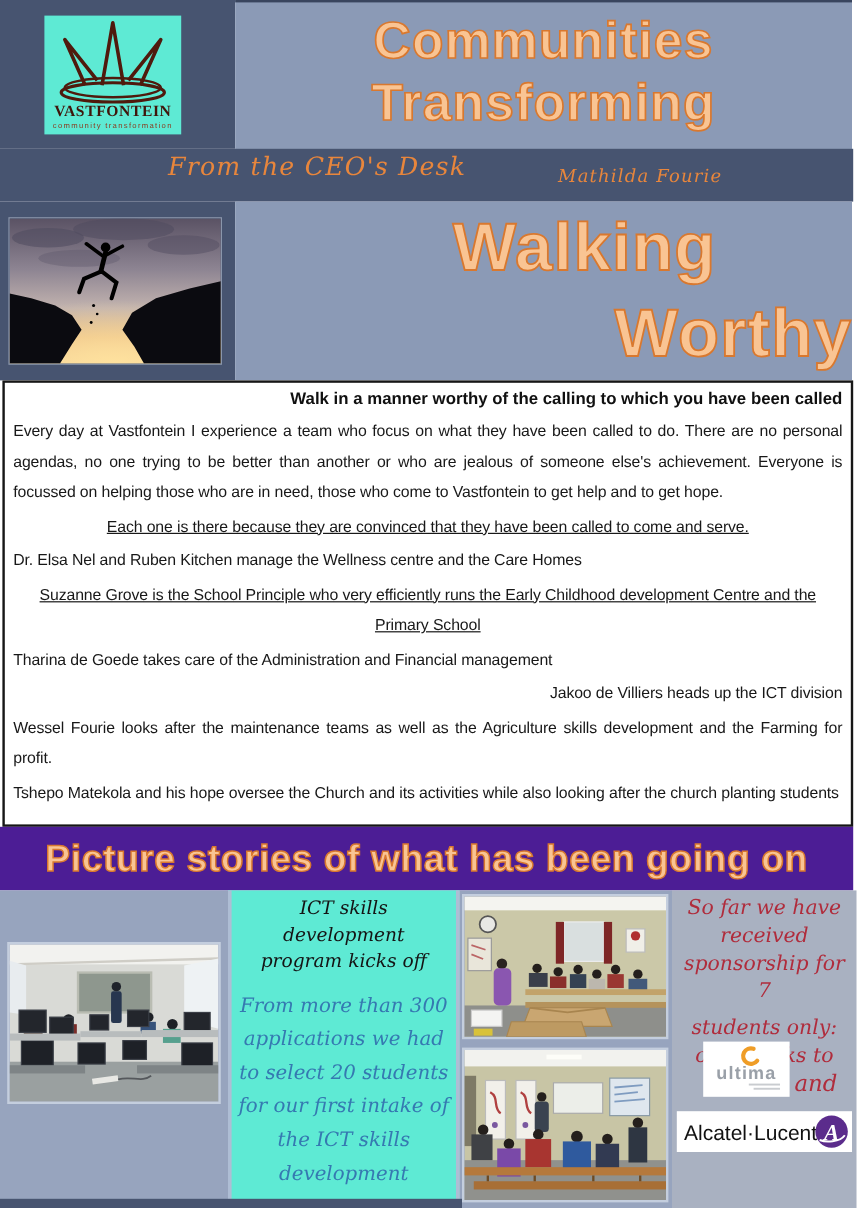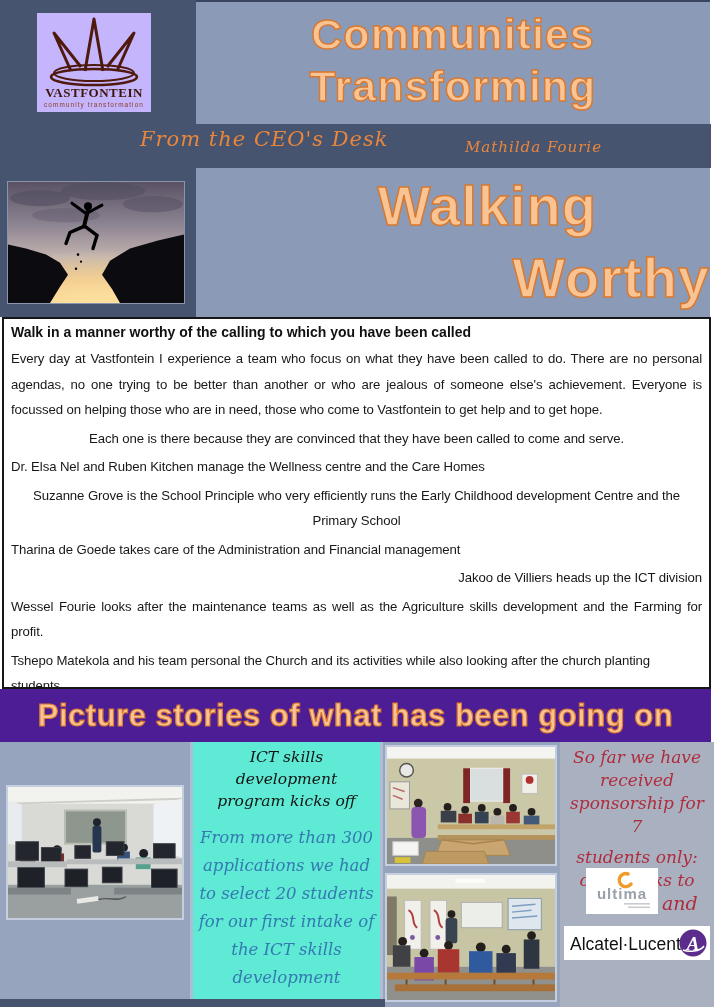--- a/index.html
+++ b/index.html
@@ -1,21 +1,21 @@
 <!DOCTYPE html>
 <html><head>
 <meta charset="utf-8">
 <style>
   html,body{margin:0;padding:0;background:#ffffff;}
   .page{position:relative;width:714px;height:1007px;background:#ffffff;overflow:hidden;
         font-family:"Liberation Sans",sans-serif;}
 
   
   .header-left{position:absolute;left:0;top:0;width:196px;height:124px;background:#475470;}
-  .logo-box{position:absolute;left:37px;top:13px;width:114px;height:99px;background:#c4b5fd;}
+  .logo-box{position:absolute;left:37px;top:13px;width:114px;height:99px;background:#5eead4;}
   .logo-box svg{display:block;width:100%;height:100%;}
   .header-right{position:absolute;left:196px;top:0;width:514px;height:124px;background:#8b9ab6;
         border-top:2px solid #39455e;}
   .masthead-title{padding-top:6px;text-align:center;font-weight:bold;font-size:43px;line-height:52px;
         color:#f9c493;-webkit-text-stroke:1.4px #d9782e;letter-spacing:1px;}
 
   
   .ceo-band{position:absolute;left:0;top:124px;width:711px;height:44px;background:#475470;}
   .hand{font-family:"DejaVu Serif",serif;font-style:italic;}
   .ceo-title{position:absolute;left:140px;top:3px;font-size:21px;color:#e8863c;letter-spacing:1px;}
@@ -27,24 +27,24 @@
   .cliff-photo svg{display:block;width:100%;height:100%;}
   .hero-right{position:absolute;left:196px;top:168px;width:514px;height:149px;background:#8b9ab6;}
   .hero-line{font-weight:bold;font-size:56px;line-height:72px;color:#f9c493;
         -webkit-text-stroke:1.5px #d9782e;text-align:right;letter-spacing:1px;}
   .hero-line.l1{padding-right:113px;margin-top:2px;}
   .hero-line.l2{}
 
   
   .body-box{position:absolute;left:2px;top:317px;width:709px;height:372px;box-sizing:border-box;
         border:2px solid #161616;background:#ffffff;padding:3px 7px;overflow:hidden;}
-  .verse{font-weight:bold;font-size:14px;text-align:left;margin:2px 0 6px;color:#101010;}
+  .verse{font-weight:bold;font-size:14px;text-align:right;margin:2px 0 6px;color:#101010;}
   .body-box p{font-size:13.2px;line-height:25.5px;margin:0 0 3px;color:#181818;letter-spacing:-0.1px;}
   .align-justify{text-align:justify;}
-  .align-center{text-align:center;}
+  .align-center{text-align:center;text-decoration:underline;}
   .align-left{text-align:left;}
   .align-right{text-align:right;}
 
   
   .banner{position:absolute;left:0;top:689px;width:711px;height:53px;background:#4c1d95;
         font-weight:bold;font-size:31px;line-height:53px;text-align:center;color:#f9c493;
         -webkit-text-stroke:1.2px #d9782e;letter-spacing:0.5px;}
 
   
   .cell1{position:absolute;left:0;top:742px;width:190px;height:258px;background:#97a4be;}
@@ -140,21 +140,21 @@
 
   <div class="body-box">
     <div class="verse">Walk in a manner worthy of the calling to which you have been called</div>
     <p class="align-justify">Every day at Vastfontein I experience a team who focus on what they have been called to do. There are no personal agendas, no one trying to be better than another or who are jealous of someone else's achievement. Everyone is focussed on helping those who are in need, those who come to Vastfontein to get help and to get hope.</p>
     <p class="align-center">Each one is there because they are convinced that they have been called to come and serve.</p>
     <p class="align-left">Dr. Elsa Nel and Ruben Kitchen manage the Wellness centre and the Care Homes</p>
     <p class="align-center">Suzanne Grove is the School Principle who very efficiently runs the Early Childhood development Centre and the Primary School</p>
     <p class="align-left">Tharina de Goede takes care of the Administration and Financial management</p>
     <p class="align-right">Jakoo de Villiers heads up the ICT division</p>
     <p class="align-justify">Wessel Fourie looks after the maintenance teams as well as the Agriculture skills development and the Farming for profit.</p>
-    <p class="align-left">Tshepo Matekola and his team personal the Church and its activities while also looking after the church planting students</p>
+    <p class="align-left">Tshepo Matekola and his hope oversee the Church and its activities while also looking after the church planting students</p>
   </div>
 
   <div class="banner">Picture stories of what has been going on</div>
 
   <div class="cell1">
     <div class="photo">
       <svg viewBox="0 0 177 134" preserveAspectRatio="none">
         <rect x="0" y="0" width="177" height="134" fill="#d9dad6"></rect>
         <rect x="0" y="0" width="177" height="17" fill="#f2f2ef"></rect>
         <path d="M0,17 L177,12" stroke="#cfcdc6" stroke-width="2"></path>

